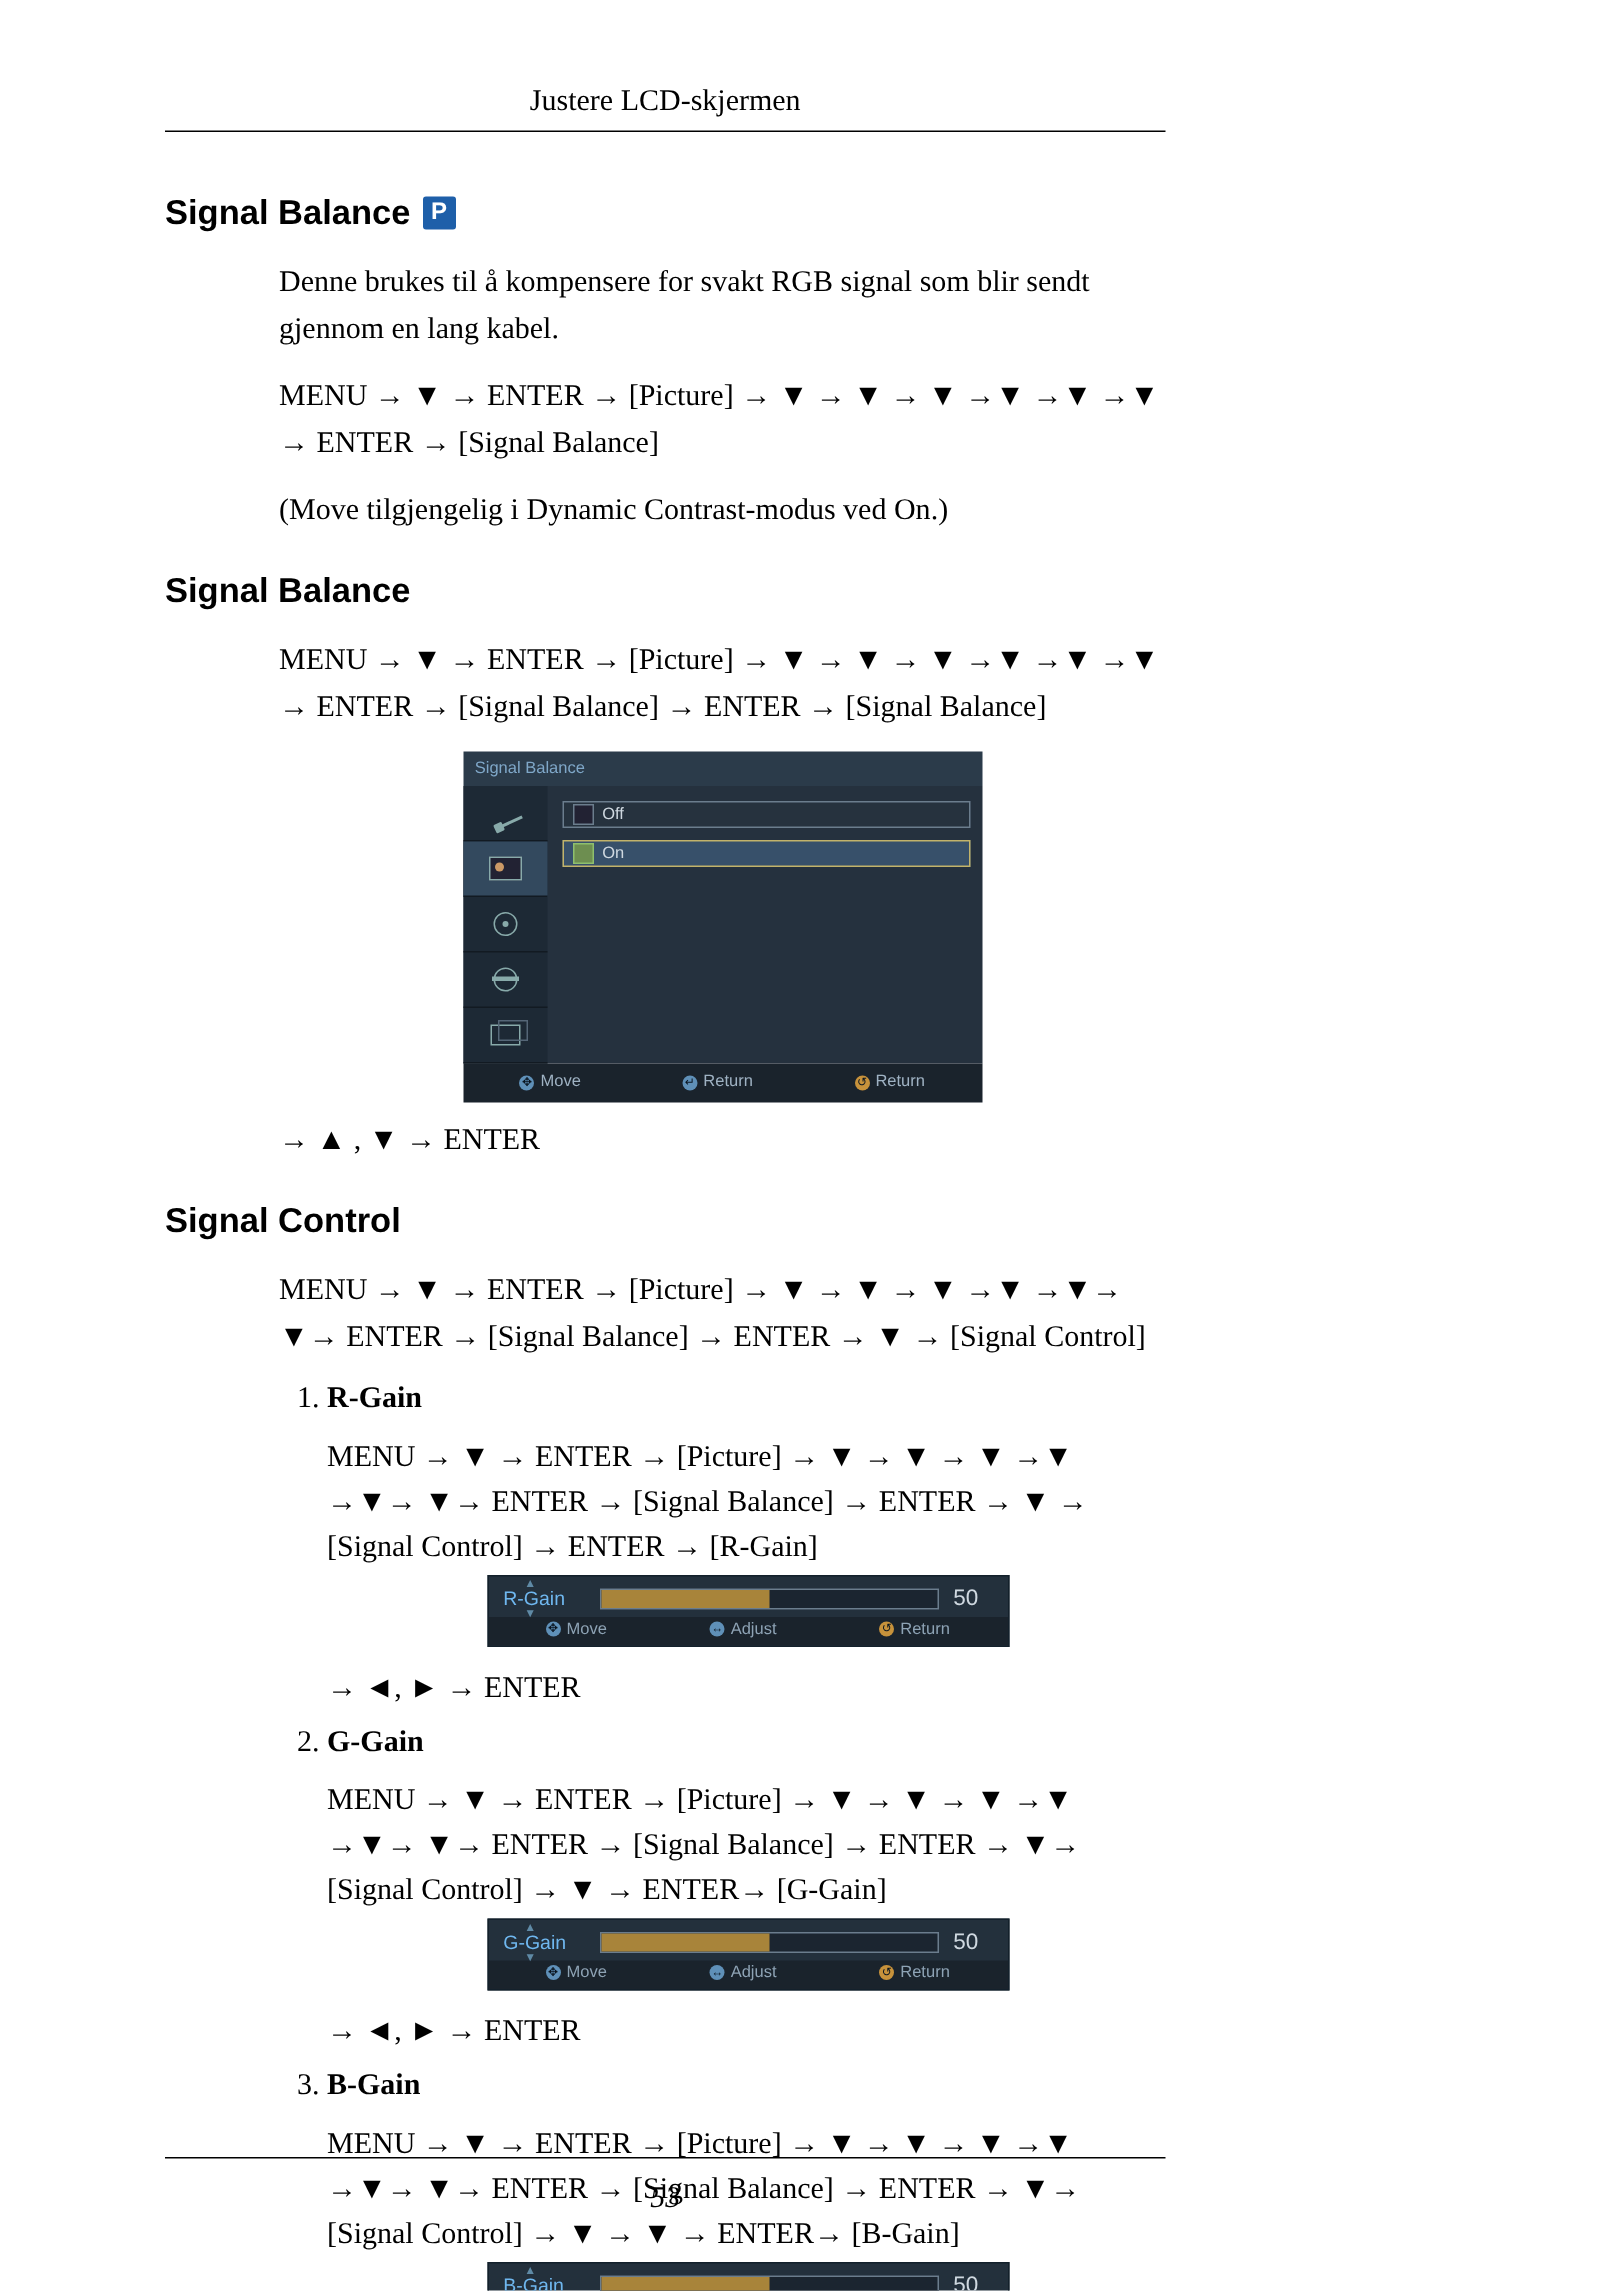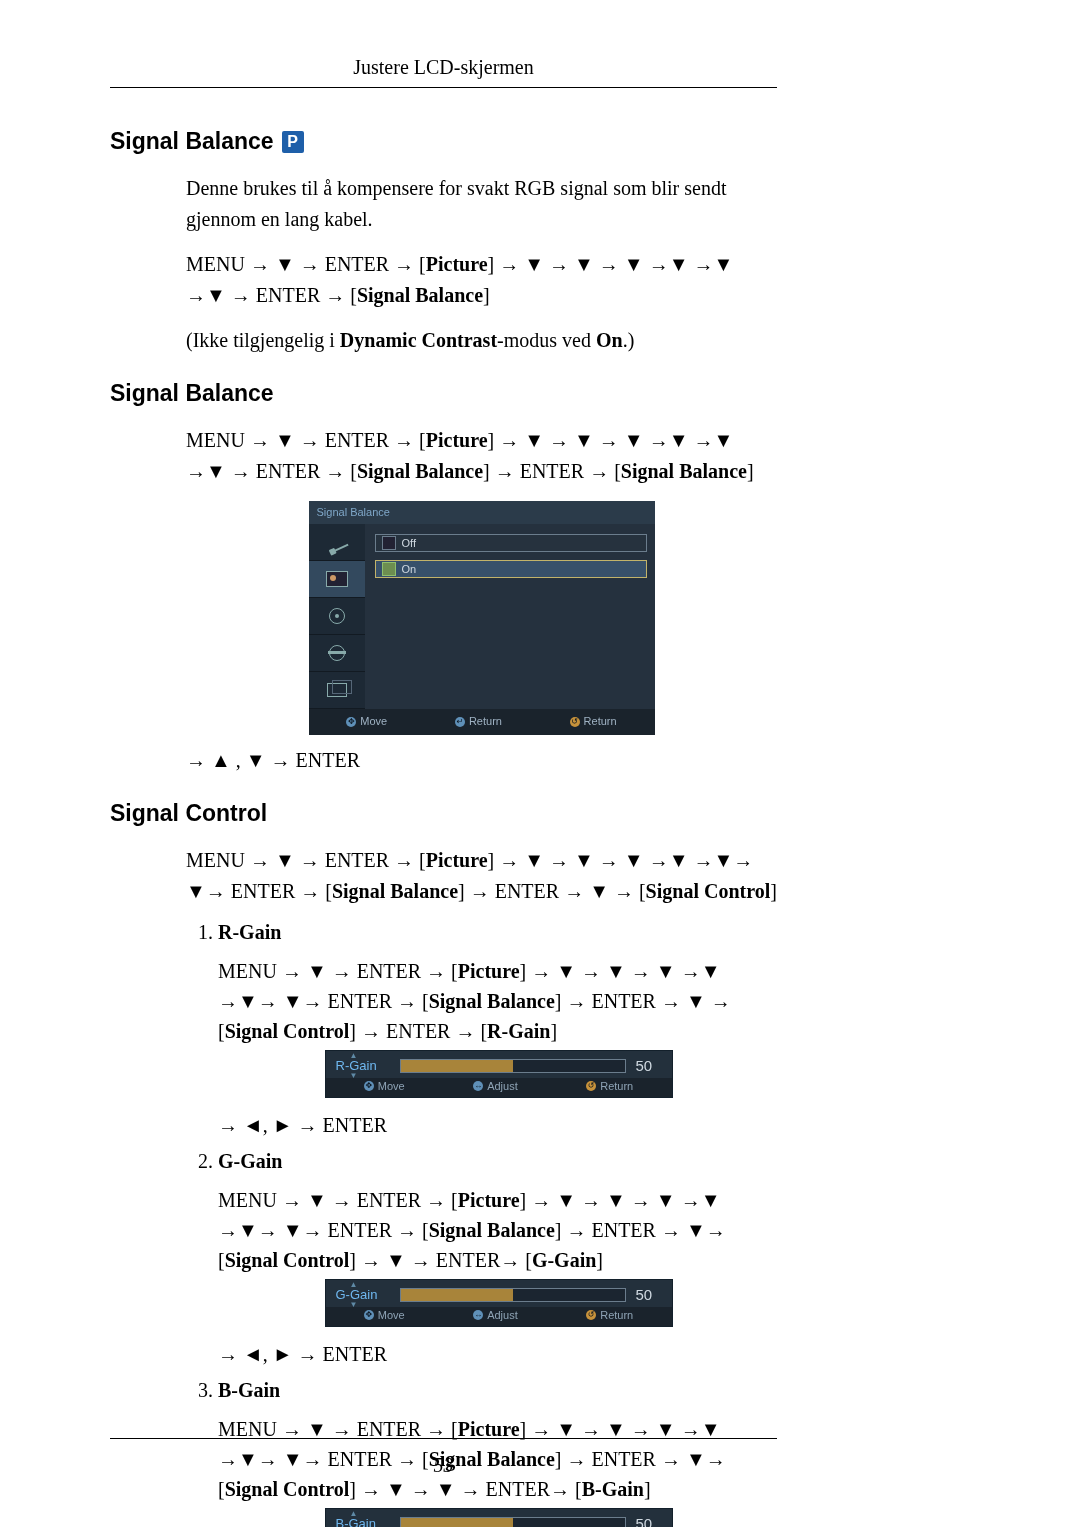--- a/index.html
+++ b/index.html
@@ -213,40 +213,40 @@
     flex:1;height:12px;border:1px solid #6b7d8d;background:#1b2530;position:relative;
   }
   .mini-fill{
     position:absolute;top:0;bottom:0;left:0;width:50%;background:#a8843a;
   }
   .mini-val{color:#cfd8e0;font-size:15px;min-width:26px;text-align:left;}
   .mini-foot{
     display:flex;justify-content:space-around;color:#8ea3b5;font-size:11px;padding:2px 4px 5px 4px;background:#1a232c;
   }
   
-  b { font-weight: bold; }
+  b { font-weight: normal; }
 </style>
 </head>
 <body>
 
 <div class="page">
   <div class="header-title">Justere LCD-skjermen</div>
   <hr class="hr">
 
   <div class="section-heading">
     <span>Signal Balance</span>
     <span class="p-badge">P</span>
   </div>
   <div class="body-block">
     <p>Denne brukes til å kompensere for svakt RGB signal som blir sendt gjennom en lang kabel.</p>
     <p class="dnav">
       <span>MENU → ▼ → ENTER → [</span><b>Picture</b><span>] → ▼ → ▼ → ▼ →▼ →▼ →▼ → ENTER → [</span><b>Signal Balance</b><span>]</span>
     </p>
     <p>
-      <span>(Ikke tilgjengelig i </span><b>Dynamic Contrast</b><span>-modus ved </span><b>On</b><span>.)</span>
+      <span>(Move tilgjengelig i </span><b>Dynamic Contrast</b><span>-modus ved </span><b>On</b><span>.)</span>
     </p>
   </div>
 
   <div class="section-heading">
     <span>Signal Balance</span>
   </div>
   <div class="body-block">
     <p class="dnav">
       <span>MENU → ▼ → ENTER → [</span><b>Picture</b><span>] → ▼ → ▼ → ▼ →▼ →▼ →▼ → ENTER → [</span><b>Signal Balance</b><span>] → ENTER → [</span><b>Signal Balance</b><span>]</span>
     </p>

